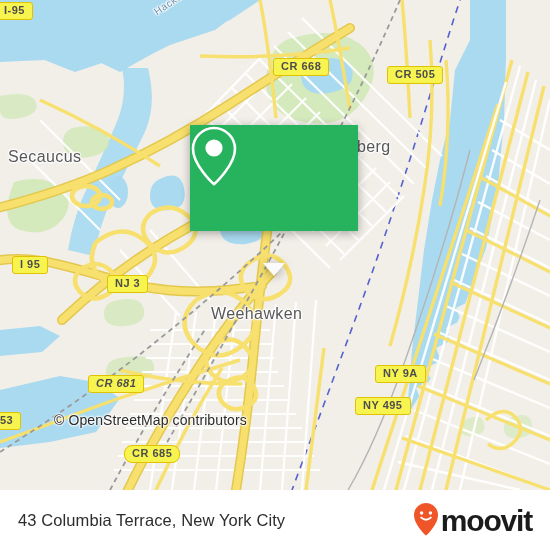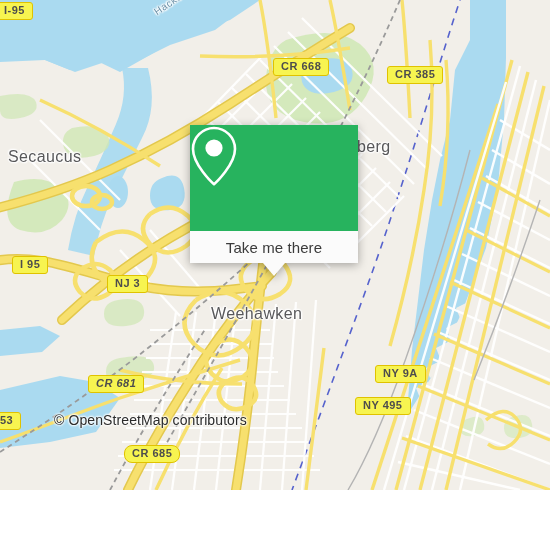--- a/index.html
+++ b/index.html
@@ -304,39 +304,52 @@
       </g>
     </svg>
 
     <div class="maplabel city" style="left:8px;  top:148px;">Secaucus</div>
     <div class="maplabel city" style="left:211px; top:305px;">Weehawken</div>
     <div class="maplabel city" style="left:357px; top:138px;">berg</div>
     <div class="maplabel river" style="left:152px; top:8px; transform:rotate(-34deg); transform-origin:left top;">Hackensa</div>
 
     <div class="shield" style="left:-4px;  top:2px;">I-95</div>
     <div class="shield" style="left:273px; top:58px;">CR 668</div>
-    <div class="shield" style="left:387px; top:66px;">CR 385</div>
+    <div class="shield" style="left:387px; top:66px;">CR 505</div>
     <div class="shield" style="left:12px;  top:256px;">I 95</div>
     <div class="shield" style="left:107px; top:275px;">NJ 3</div>
     <div class="shield" style="left:375px; top:324px;margin-top:41px;">NY 9A</div>
     <div class="shield" style="left:88px;  top:375px;font-style:italic;">CR 681</div>
     <div class="shield" style="left:355px; top:397px;">NY 495</div>
     <div class="shield" style="left:-8px;  top:412px;">53</div>
     <div class="shield" style="left:124px; top:445px;border-radius:8px;">CR 685</div>
 
     <div id="card">
       <div id="card-green">
         <span>
           <svg width="48" height="62" viewBox="0 0 48 62" aria-hidden="true">
             <path d="M24 3 C12.4 3 3 12.4 3 24 c0 15.5 19 33.5 21 35.2 C26 57.5 45 39.5 45 24 C45 12.4 35.6 3 24 3 Z" fill="none" stroke="#ffffff" stroke-width="2.6" stroke-linejoin="round"></path>
             <circle cx="24" cy="23" r="8.6" fill="#ffffff"></circle>
           </svg>
         </span>
       </div>
-      <div id="card-foot">Take me there</div>
       <div id="card-tail"></div>
     </div>
 
     <div id="attrib">© OpenStreetMap contributors</div>
   </div>
 
+  <div id="footer">
+    <div id="address">43 Columbia Terrace, New York City</div>
+    <div id="logo">
+      <span>
+        <svg width="26" height="34" viewBox="0 0 26 34" aria-hidden="true">
+          <path d="M13 1 C6.4 1 1 6.4 1 13 c0 9.6 11 19.8 12 20.6 C14 32.8 25 22.6 25 13 C25 6.4 19.6 1 13 1 Z" fill="#f0552a"></path>
+          <circle cx="8.6" cy="11" r="1.7" fill="#ffffff"></circle>
+          <circle cx="17.4" cy="11" r="1.7" fill="#ffffff"></circle>
+          <path d="M8.2 15.6 q4.8 4.2 9.6 0" fill="none" stroke="#ffffff" stroke-width="1.9" stroke-linecap="round"></path>
+        </svg>
+      </span>
+      <span id="logo-text">moovit</span>
+    </div>
+  </div>
 
 </div>
 
 </body></html>

